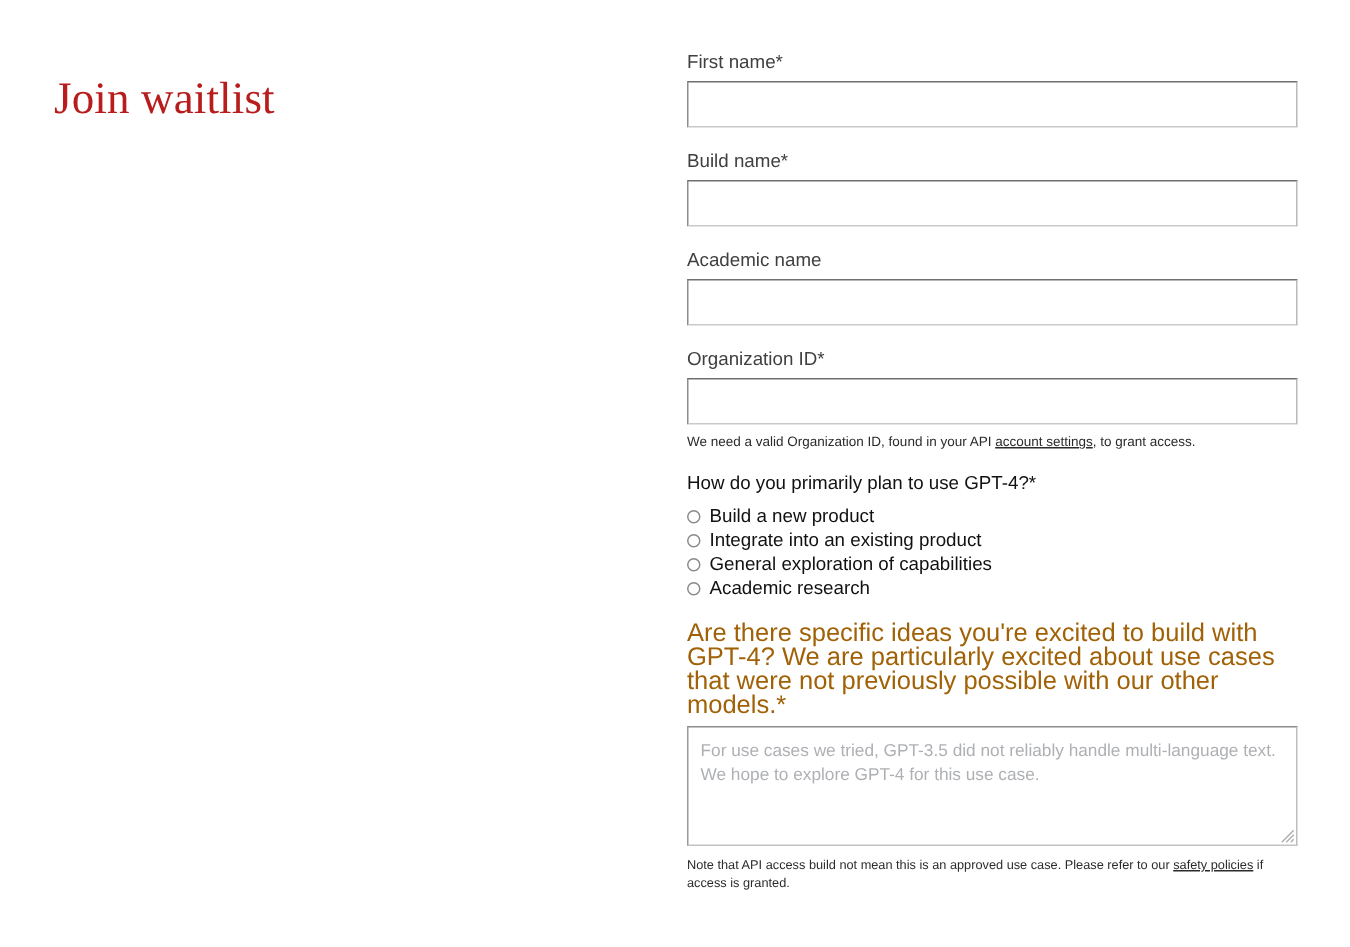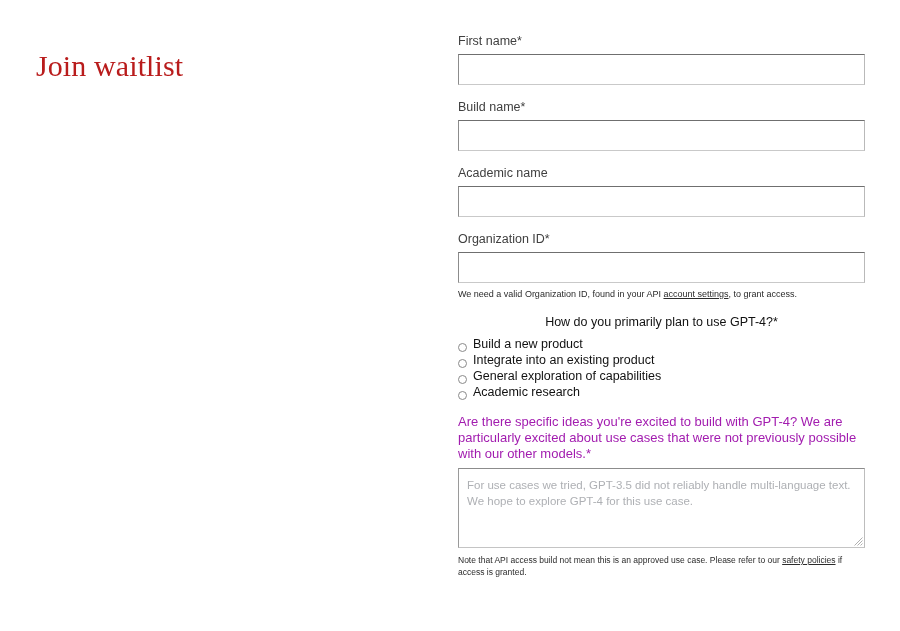--- a/index.html
+++ b/index.html
@@ -79,53 +79,52 @@
     text-decoration: underline;
     margin-top: 40px;
   }
 
   .question-label {
     font-size: 12.5px;
     line-height: 16px;
     color: #111111;
     margin-top: 14px;
     margin-bottom: 6px;
-    text-align: center;
   }
 
   .radio-group {
     margin: 0;
     padding: 0;
   }
   .radio-row {
     display: flex;
-    align-items: flex-end;
+    align-items: center;
     height: 16px;
     margin-bottom: 0px;
   }
   .radio-mark {
     flex: none;
     width: 9px;
     height: 9px;
     border: 1px solid #8a8a8a;
     border-radius: 50%;
     background: #ffffff;
     margin-right: 6px;
     box-sizing: border-box;
   }
   .radio-label {
     font-size: 12.5px;
     line-height: 16px;
     color: #111111;
   }
 
   .long-question {
-    font-size: 13px;
-    line-height: 16px;
-    color: #a21caf;
+    font-size: 17px;
+    line-height: 16px;
+    color: #a16207;
     margin-top: 14px;
     margin-bottom: 6px;
     width: 407px;
   }
 
   .textarea-wrap {
     position: relative;
     width: 407px;
   }
   .big-textarea {

